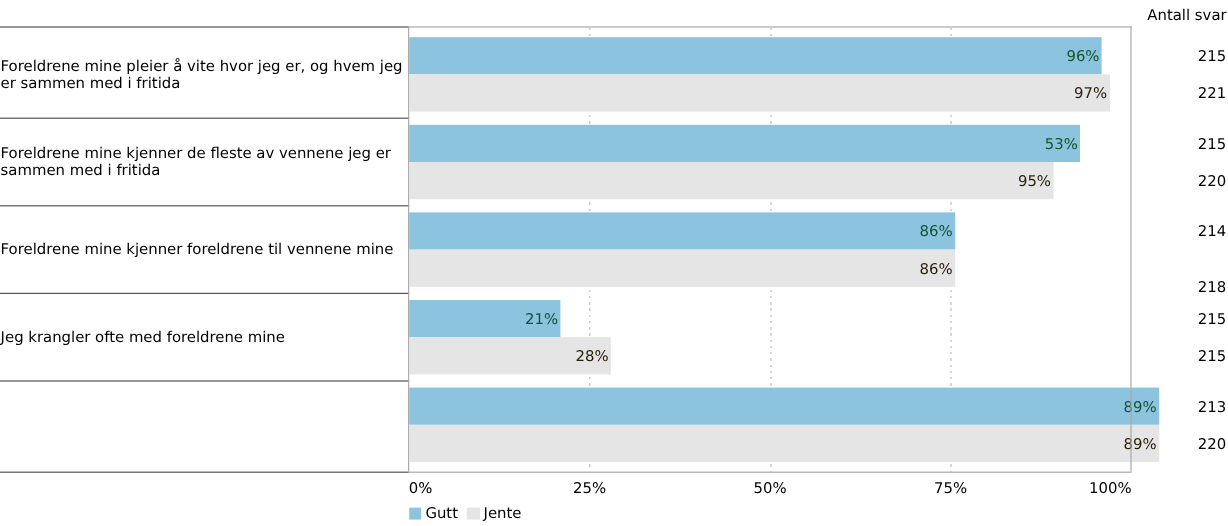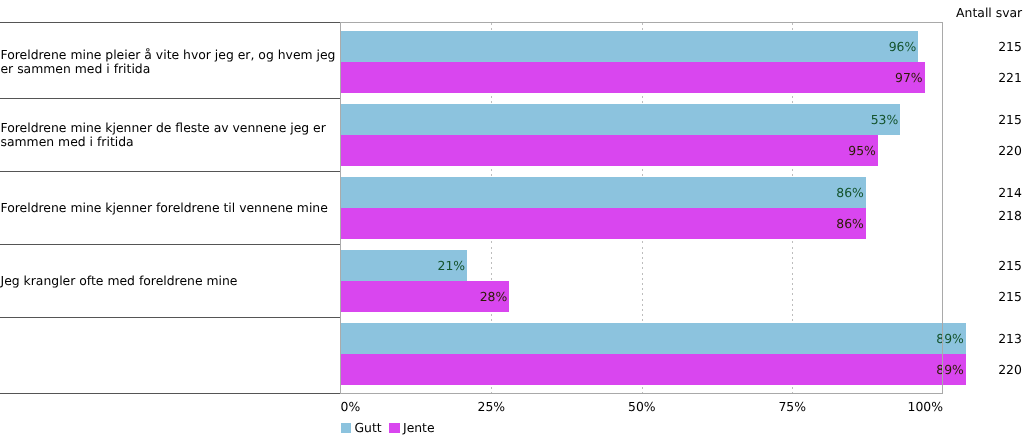--- a/index.html
+++ b/index.html
@@ -43,29 +43,29 @@
                      background:#a9a9a9;}
   .gridline{position:absolute;top:0;bottom:0;width:1px;
             background-image:repeating-linear-gradient(to bottom,
               #bdbdbd 0px,#bdbdbd 2px,rgba(255,255,255,0) 2px,rgba(255,255,255,0) 5.2px);}
   .g25{left:150.375px} .g50{left:300.75px} .g75{left:451.125px}
 
   .bar{position:absolute;left:0;height:30.95px;}
   .bar-label{position:absolute;right:2.2px;top:8.47px;line-height:14px;
              font-size:12.4px;white-space:nowrap;}
   .s0{color:#14532d;background:#8CC3DE;}
-  .s1{color:#2B1D03;background:#d946ef;text-align:right;}
+  .s1{color:#2B1D03;background:#e5e5e5;text-align:right;}
   .b0{top:8.6px}   .b1{top:39.55px}
   .b2{top:81.67px} .b3{top:112.62px}
   .b4{top:154.74px} .b5{top:185.69px}
   .b6{top:227.81px} .b7{top:258.76px}
   .b8{top:300.88px} .b9{top:331.83px}
   .w96{width:577.44px} .w97{width:583.8px}
   .w93{width:559.395px} .w95{width:537px}
-  .w86{width:525px}
+  .w86{width:455px}
   .w21{width:126.315px} .w28{width:168.42px}
   .w89{width:625px}
 
   
   .axis-line{position:absolute;left:341px;top:392.5px;width:602px;height:1px;
              background:#a9a9a9;}
   .tick-label{position:absolute;top:398.5px;font-size:12.4px;white-space:nowrap;color:#000;}
   .t0{left:340.6px} .t25{left:477.6px} .t50{left:628.0px}
   .t75{left:778.4px} .t100{left:907.6px}
 
@@ -77,21 +77,21 @@
   .legend-swatch{position:absolute;left:0.3px;top:2.1px;width:10.2px;height:10.3px;}
   .legend-text{position:absolute;left:13.8px;top:0;font-size:12.4px;line-height:14px;}
 
   
   .counts-header{position:absolute;right:0.8px;top:5.6px;font-size:12.4px;
                  white-space:nowrap;line-height:14px;}
   .count{position:absolute;right:1.2px;font-size:12.4px;white-space:nowrap;
          text-align:right;line-height:14px;}
   .c0{top:39.57px}  .c1{top:70.52px}
   .c2{top:112.64px} .c3{top:143.59px}
-  .c4{top:185.71px} .c5{top:209px}
+  .c4{top:185.71px} .c5{top:232px}
   .c6{top:258.78px} .c7{top:289.73px}
   .c8{top:331.85px} .c9{top:362.80px}
 </style>
 </head>
 <body>
 
 <div id="chart">
 
   <div class="cat-table">
     <div class="cat-rule h0"></div>

